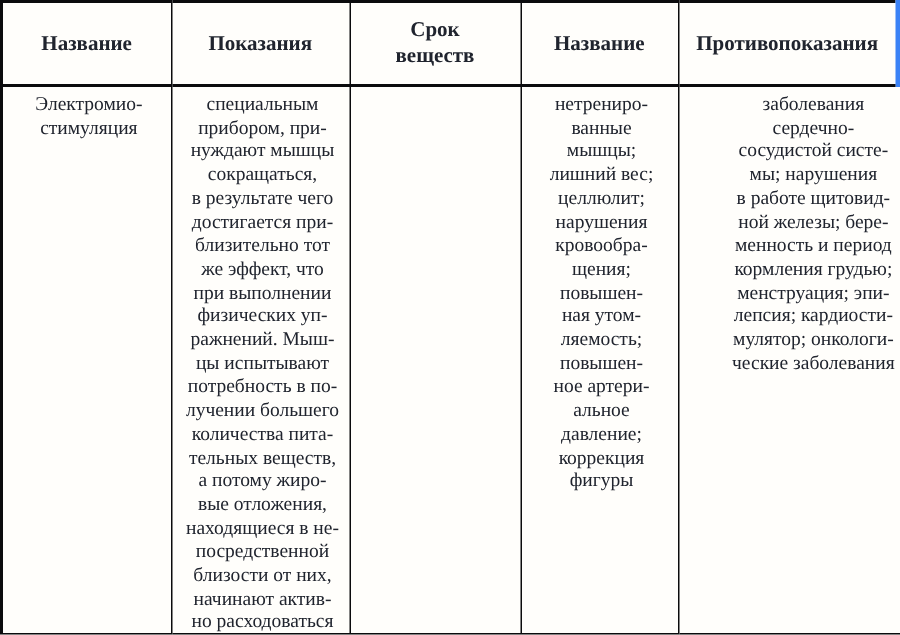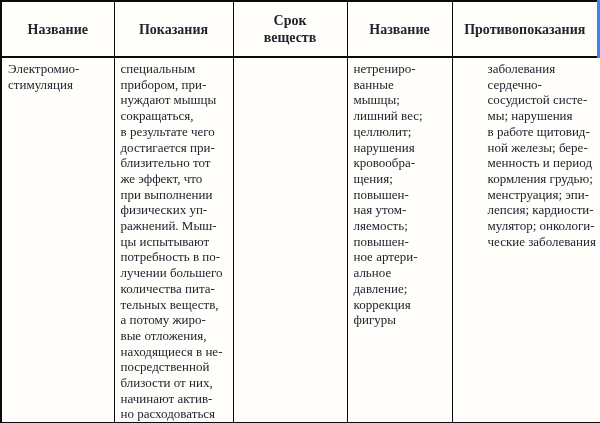--- a/index.html
+++ b/index.html
@@ -36,21 +36,21 @@
   }
   table.doc-table th:first-child { border-left: 2px solid #0b0b0d; }
   table.doc-table th:last-child  { border-right: 8px solid #3b82f6; }
   table.doc-table td {
     border: 1px solid #0b0b0d;
     border-bottom: 3px solid #0b0b0d;
     font-size: 13px;
     line-height: 15.7px;
     white-space: pre-line;
     vertical-align: top;
-    text-align: left;
+    text-align: center;
     padding: 3px 3px 0 6px;
   }
   table.doc-table td:first-child { border-left: 2px solid #0b0b0d; }
   table.doc-table td:last-child  { border-right: 2px solid #404040; padding-left: 35px; }
   td.cell-name {
     vertical-align: middle;
     padding-left: 7px;
   }
 </style>
 </head>

